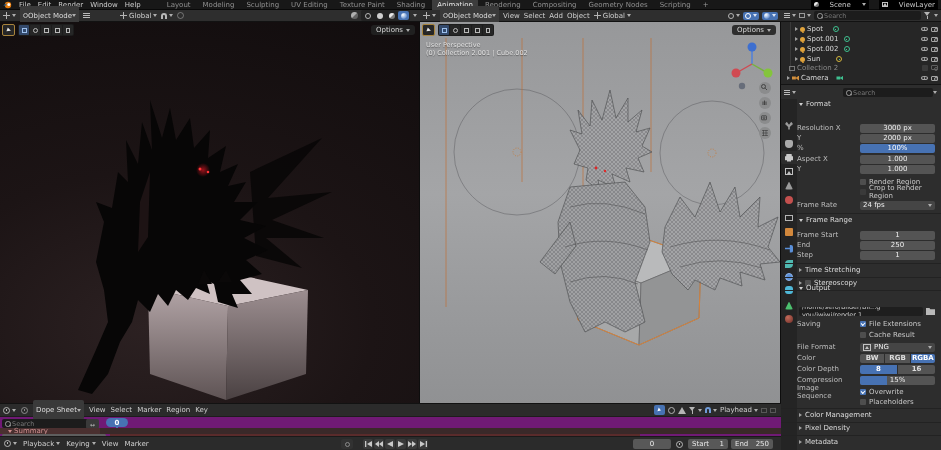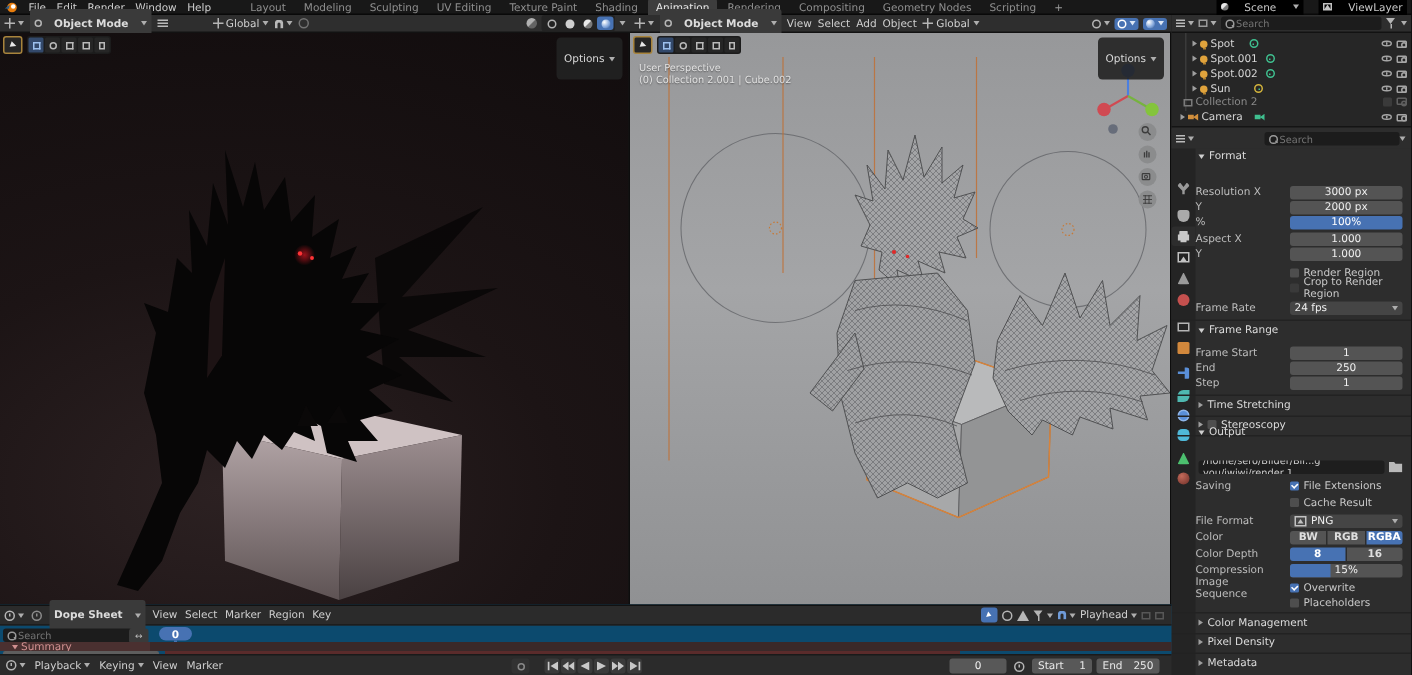--- a/index.html
+++ b/index.html
@@ -9,21 +9,21 @@
   .topbar{left:0;top:0;width:941px;height:10px;background:#181818;border-bottom:1px solid #090909;display:flex;align-items:center;padding:0 3px;box-sizing:border-box;gap:7px;}
   .menu-item{color:#cfcfcf;cursor:default;}
   .tabs{display:flex;gap:2px;margin-left:14px;}
   .tab{padding:0px 5px;color:#8f8f8f;border-radius:3px 3px 0 0;height:14px;display:flex;align-items:center;}
   .tab.active{background:#3d3d3d;color:#e8e8e8;}
   .tab.newtab{color:#9a9a9a;}
   .scene-sel{margin-left:auto;display:flex;gap:10px;align-items:center;}
   .selbox{display:flex;align-items:center;gap:11px;background:#000000;border-radius:2px;padding:8px 3px;height:8px;}
   
   .hdr{top:10px;height:12px;background:#2e2e2e;border-bottom:1px solid #121212;display:flex;align-items:center;box-sizing:border-box;padding:0 3px;gap:4px;}
-  .pill{display:flex;align-items:center;gap:8px;background:#3a3a3a;border-radius:2px;padding:0 3px;height:20px;color:#dcdcdc;font-weight:bold;}
+  .pill{display:flex;align-items:center;gap:0;background:#3a3a3a;border-radius:2px;padding:0 3px;height:20px;color:#dcdcdc;}
   .flat{display:flex;align-items:center;gap:2px;color:#d0d0d0;}
   .cv{width:0;height:0;border-left:2.5px solid transparent;border-right:2.5px solid transparent;border-top:3px solid #aeaeae;display:inline-block;}
   .hmb{display:inline-block;width:7px;height:1px;border-top:3px double #bbb;border-bottom:1px solid #bbb;}
   .sph{width:7px;height:7px;border-radius:50%;display:inline-block;}
   .sph.wire{border:1px solid #b5b5b5;box-sizing:border-box;background:transparent;}
   .sph.solid{background:#cfcfcf;}
   .sph.mat{background:linear-gradient(135deg,#e8e8e8 45%,#7a7a7a 55%);}
   .sph.rend{background:radial-gradient(circle at 32% 30%,#fff,#7aa0d8 60%,#2d4b7e);}
   .shadegrp{display:flex;gap:1px;background:#232323;border-radius:2px;padding:1px;}
   .shadegrp .slot{width:11px;height:9px;display:flex;align-items:center;justify-content:center;border-radius:2px;}
@@ -39,21 +39,21 @@
   .vpl{left:0;width:420px;background:radial-gradient(120% 90% at 35% 80%,#2c2122 0%,#1c1415 45%,#120d0e 100%);border-right:1px solid #0d0d0d;box-sizing:border-box;}
   .vpr{left:420px;width:361px;background:linear-gradient(180deg,#97989a 0%,#a4a5a7 45%,#909193 100%);border-right:1px solid #0d0d0d;box-sizing:border-box;}
   .vtools{position:absolute;left:2px;top:2px;display:flex;gap:3px;align-items:flex-start;}
   .tool-main{width:13px;height:12px;background:#262626;border:1px solid #a8843c;border-radius:2px;display:flex;align-items:center;justify-content:center;box-sizing:border-box;}
   .toolgrp{display:flex;gap:1px;background:#1c1c1c;border-radius:2px;padding:1px;}
   .toolgrp .tbtn{width:10px;height:10px;border-radius:1px;display:flex;align-items:center;justify-content:center;background:#262626;}
   .tbtn.sel{background:#33496b;}
   .tico{width:5px;height:5px;border:1px dashed #b9b9b9;box-sizing:border-box;}
   .tico.solidb{border-style:solid;}
   .cursor-arrow{width:0;height:0;border-left:4px solid #e8e8e8;border-top:2.5px solid transparent;border-bottom:2.5px solid transparent;transform:rotate(20deg);}
-  .optbtn{position:absolute;top:3px;display:flex;align-items:center;gap:3px;background:#222222e6;border-radius:3px;padding:10px 5px;color:#d8d8d8;}
+  .optbtn{position:absolute;top:3px;display:flex;align-items:center;gap:3px;background:#222222e6;border-radius:3px;padding:1px 5px;color:#d8d8d8;}
   .vp-overlay-text{position:absolute;left:6px;color:#e2e2e2;text-shadow:0 1px 1px #00000070;}
   
   .rpanel{left:781px;top:10px;width:160px;height:440px;background:#232323;}
   .outl-hdr{position:absolute;left:0;top:0;width:160px;height:12px;background:#2e2e2e;border-bottom:1px solid #121212;display:flex;align-items:center;gap:3px;padding:0 3px;box-sizing:border-box;}
   .search{display:flex;align-items:center;gap:2px;background:#1c1c1c;border-radius:2px;height:9px;padding:0 3px;}
   .search input{background:transparent;border:none;outline:none;color:#cfcfcf;font-family:"DejaVu Sans",sans-serif;font-size:6.5px;width:100%;padding:0;}
   .mag{position:relative;display:inline-block;width:5px;height:5px;flex:none;}
   .mag:before{content:"";position:absolute;left:0;top:0;width:3.5px;height:3.5px;border:1px solid #9a9a9a;border-radius:50%;}
   .mag:after{content:"";position:absolute;left:3.8px;top:3.8px;width:2px;height:1px;background:#9a9a9a;transform:rotate(45deg);}
   .outliner{position:absolute;left:0;top:12px;width:160px;height:62px;background:#262626;}
@@ -99,21 +99,21 @@
   .seg .sg:last-child{border-radius:0 2px 2px 0;}
   .seg .sg.on{background:#4772b3;color:#fff;}
   .phead{position:absolute;left:18px;display:flex;align-items:center;gap:3px;color:#dcdcdc;}
   .psep{position:absolute;left:0px;width:160px;height:1px;background:#222222;}
   .greyed{color:#757575;}
   .cblabel{margin-left:3px;color:#c8c8c8;}
   .folderic{width:9px;height:8px;background:#b9b9b9;clip-path:polygon(0 12%,38% 12%,48% 28%,100% 28%,100% 100%,0 100%);}
   .imgic{width:8px;height:7px;border:1px solid #c2c2c2;box-sizing:border-box;position:relative;}
   .imgic:after{content:"";position:absolute;left:0.5px;bottom:0.5px;border-left:2.5px solid transparent;border-right:2.5px solid transparent;border-bottom:3px solid #c2c2c2;}
   
-  .dope{left:0;top:403px;width:781px;height:33px;background:#0c4a6e;border-top:1px solid #121212;}
+  .dope{left:0;top:403px;width:781px;height:33px;background:#701a75;border-top:1px solid #121212;}
   .dope-hdr{position:absolute;left:0;top:0;width:781px;height:13px;background:#2b2b2b;border-bottom:1px solid #1d1d1d;display:flex;align-items:center;gap:5px;padding:0 3px;box-sizing:border-box;}
   .ruler{position:absolute;left:100px;top:13px;right:0;height:11px;}
   .tick{position:absolute;top:1px;width:24px;text-align:center;color:#999;}
   .frpill{position:absolute;left:106px;top:14px;width:22px;height:9px;background:#4772b3;border-radius:5px;color:#fff;display:flex;align-items:center;justify-content:center;font-weight:bold;}
   .playline{position:absolute;left:116px;top:23px;width:1.5px;height:10px;background:#4772b3;}
   .sumrow{position:absolute;left:0;top:24px;width:781px;height:6px;background:#3a2929;}
   .sumrow .nm{position:absolute;left:0;top:0;width:100px;height:6px;background:#4a3030;display:flex;align-items:center;gap:2px;padding-left:8px;box-sizing:border-box;color:#d09090;}
   .keystrip{position:absolute;left:110px;top:30px;width:530px;height:3px;background:#5a2b2b;}
   .hscroll{position:absolute;left:2px;top:30px;width:104px;height:3px;background:#5e5e5e;border-radius:2px;}
   .funnel{display:inline-block;width:7px;height:7px;position:relative;}

